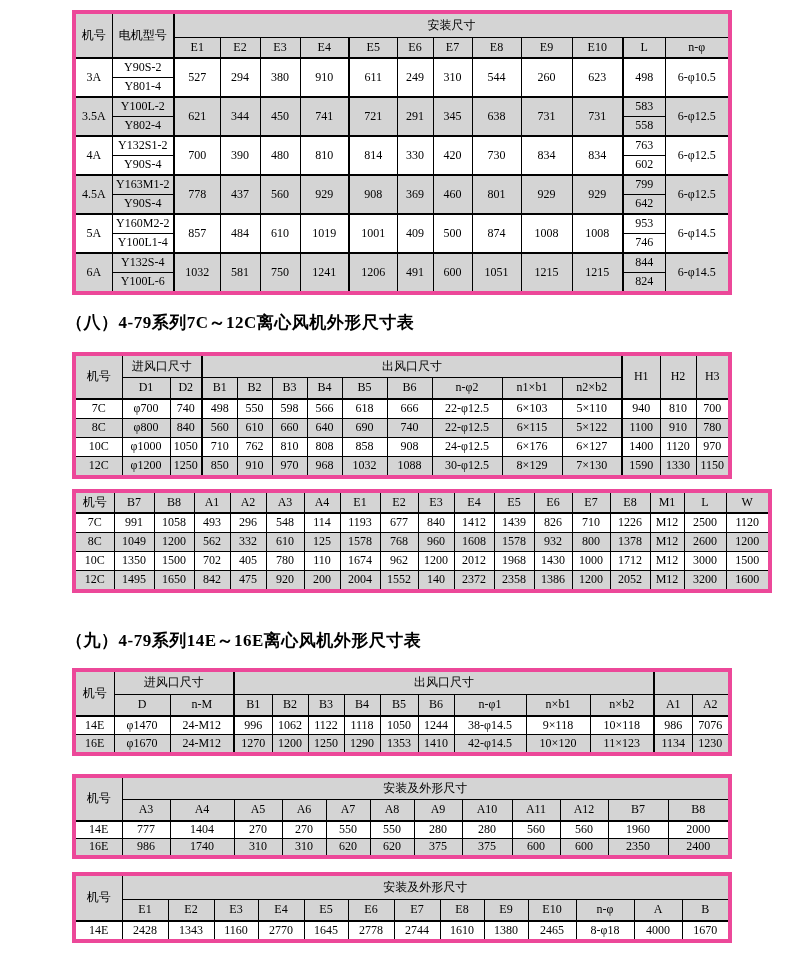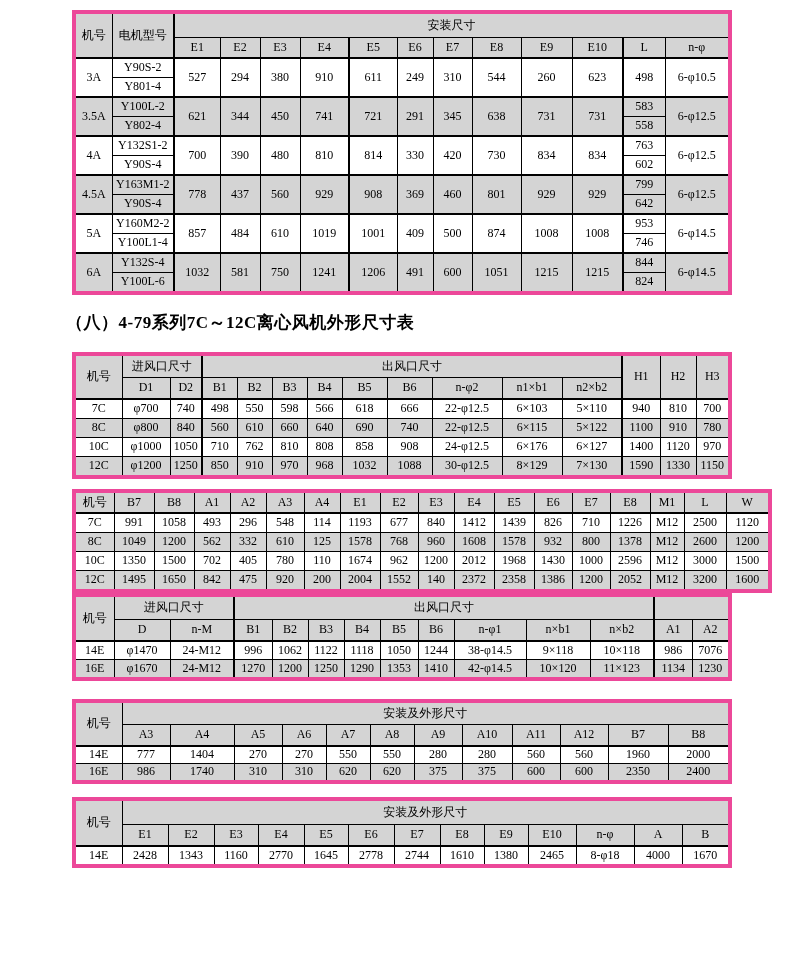--- a/index.html
+++ b/index.html
@@ -396,21 +396,21 @@
           <td>405</td>
           <td>780</td>
           <td>110</td>
           <td>1674</td>
           <td>962</td>
           <td>1200</td>
           <td>2012</td>
           <td>1968</td>
           <td>1430</td>
           <td>1000</td>
-          <td>2596</td>
+          <td>1712</td>
           <td>M12</td>
           <td>3000</td>
           <td>1500</td>
         </tr>
         <tr class="shaded">
           <td>12C</td>
           <td>1495</td>
           <td>1650</td>
           <td>842</td>
           <td>475</td>
@@ -424,20 +424,21 @@
           <td>1386</td>
           <td>1200</td>
           <td>2052</td>
           <td>M12</td>
           <td>3200</td>
           <td>1600</td>
         </tr>
       </tbody>
     </table>
 
+  <div class="sect-title" id="h9">（九）4-79系列14E～16E离心风机外形尺寸表</div>
   <table id="t4">
       <colgroup>
         <col style="width: 40px;">
         <col style="width: 56px;">
         <col style="width: 64px;">
         <col style="width: 38px;">
         <col style="width: 36px;">
         <col style="width: 36px;">
         <col style="width: 36px;">
         <col style="width: 38px;">

